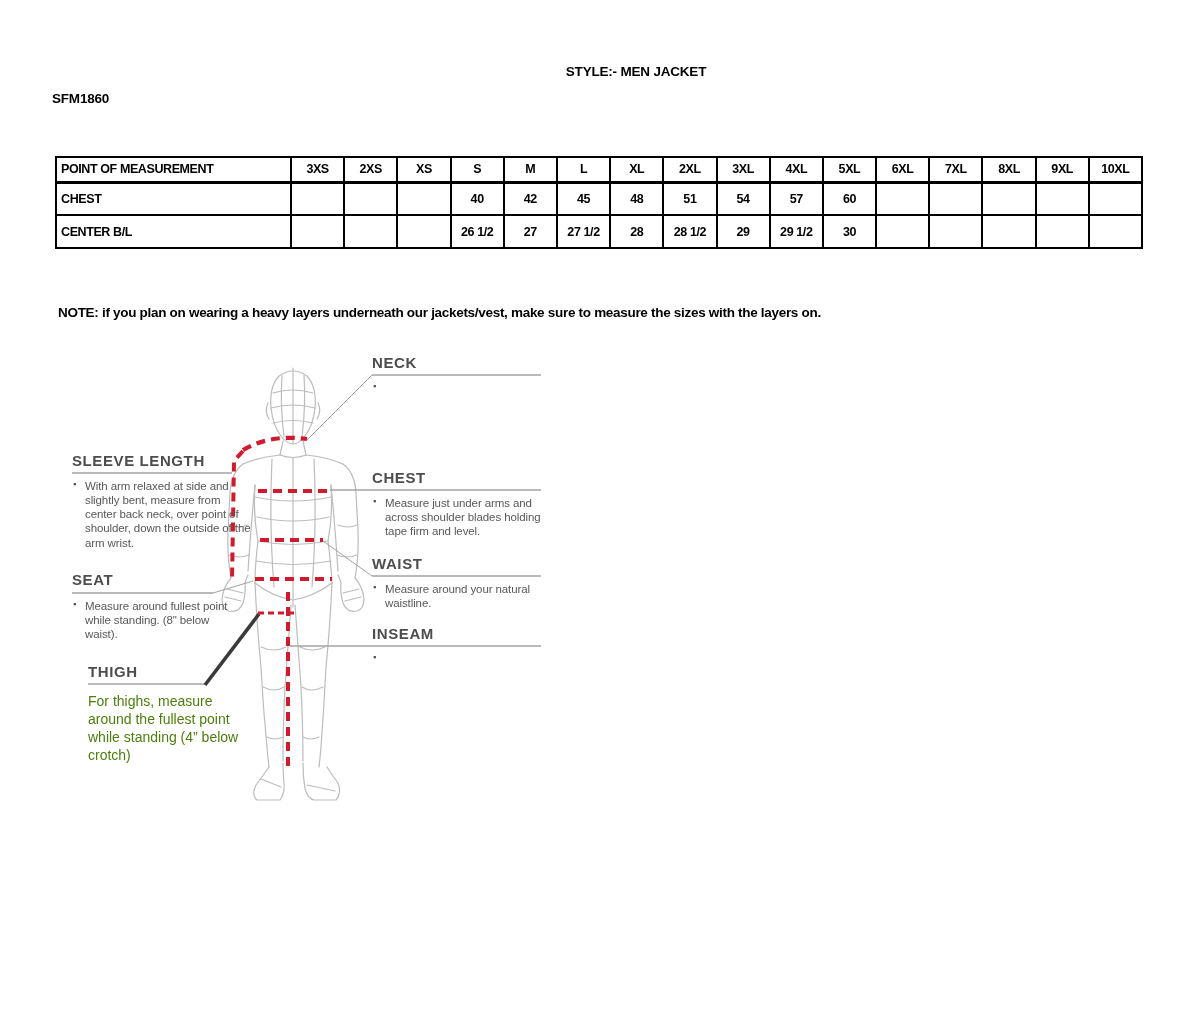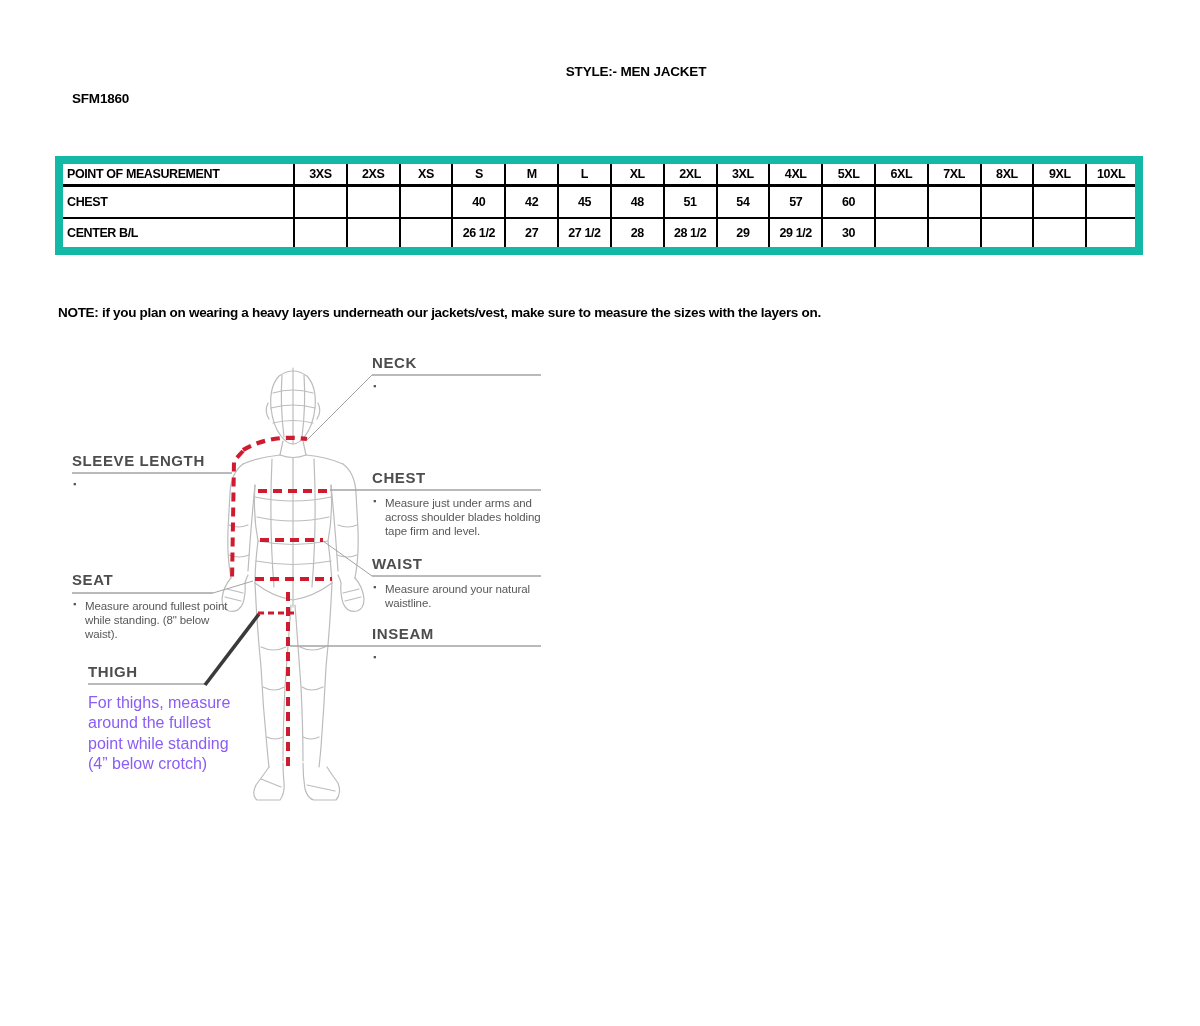--- a/index.html
+++ b/index.html
@@ -7,27 +7,27 @@
   body { font-family:"Liberation Sans", sans-serif; color:#000; }
   #page {
     position:relative; width:1200px; height:848px; background:#fff; overflow:hidden;
   }
   
   .doc-title {
     position:absolute; top:64px; left:436px; width:400px; text-align:center;
     font-size:13.5px; font-weight:bold; letter-spacing:-0.2px;
   }
   .style-number {
-    position:absolute; top:91px; left:72px; font-size:13.5px; font-weight:bold; letter-spacing:-0.2px;
+    position:absolute; top:91px; left:52px; font-size:13.5px; font-weight:bold; letter-spacing:-0.2px;
   }
   
   .size-table-wrap { position:absolute; top:156px; left:55px; width:1088px; }
   table.size-table {
     width:100%; border-collapse:collapse; table-layout:fixed;
-    border:8px solid #14b8a6; font-size:12.5px; font-weight:bold; letter-spacing:-0.4px;
+    border:2px solid #14b8a6; font-size:12.5px; font-weight:bold; letter-spacing:-0.4px;
   }
   table.size-table th, table.size-table td {
     border:2px solid #000; text-align:center; vertical-align:middle;
     overflow:hidden; white-space:nowrap;
   }
   table.size-table thead th { height:25px; border-bottom:3px solid #000; }
   table.size-table tbody td { height:33px; }
   table.size-table .rowlabel, table.size-table th.rowlabel-h {
     text-align:left; padding-left:4px;
   }
@@ -43,21 +43,21 @@
   .dlabel .dtitle {
     font-size:15px; font-weight:bold; color:#4d4d4d; letter-spacing:0.6px; white-space:nowrap;
   }
   .ddesc {
     position:absolute; font-size:11.5px; line-height:1.23; color:#585858;
     padding-left:13px; letter-spacing:-0.1px;
   }
   .ddesc .bullet {
     position:absolute; left:1px; top:0px; font-size:9px; color:#4d4d4d;
   }
-  .ddesc.nobullet { padding-left:0; font-size:16px; color:#8b5cf6; line-height:1.28; letter-spacing:0; }
+  .ddesc.nobullet { padding-left:0; font-size:14px; color:#4d7c0f; line-height:1.28; letter-spacing:0; }
 </style>
 </head>
 <body>
 
 <div id="page">
 
   <div class="doc-title">STYLE:- MEN JACKET</div>
   <div class="style-number">SFM1860</div>
 
   <div class="size-table-wrap">
@@ -267,20 +267,21 @@
     </div>
     <div class="ddesc" style="left:317px; top:307px; width:175px;">
       <span class="bullet">▪</span>
     </div>
 
     <div class="dlabel" style="left:17px; top:107px;">
       <div class="dtitle">SLEEVE LENGTH</div>
     </div>
     <div class="ddesc" style="left:17px; top:134px; width:180px;">
       <span class="bullet">▪</span>
+      <span>With arm relaxed at side and slightly bent, measure from center back neck, over point of shoulder, down the outside of the arm wrist.</span>
     </div>
 
     <div class="dlabel" style="left:17px; top:226px;">
       <div class="dtitle">SEAT</div>
     </div>
     <div class="ddesc" style="left:17px; top:254px; width:160px;">
       <span class="bullet">▪</span>
       <span>Measure around fullest point while standing. (8" below waist).</span>
     </div>
 

